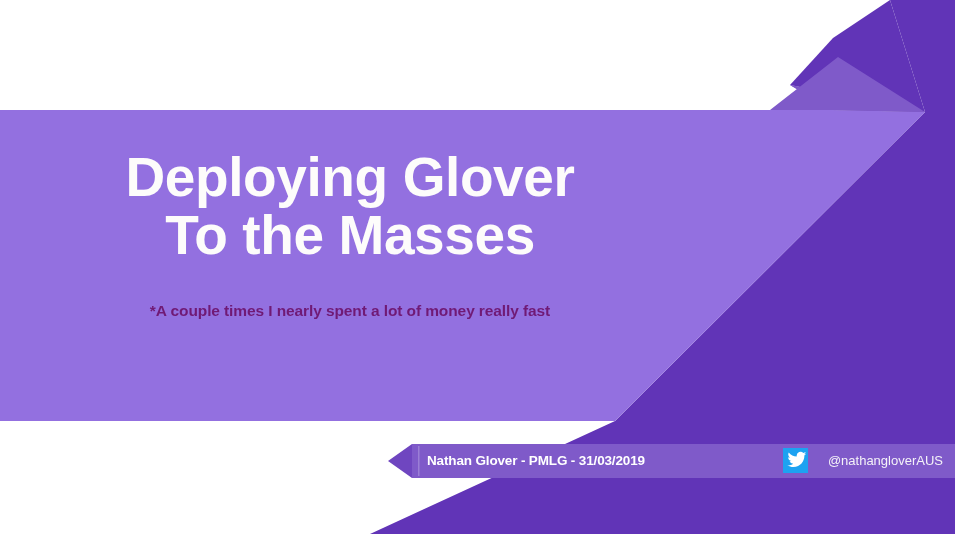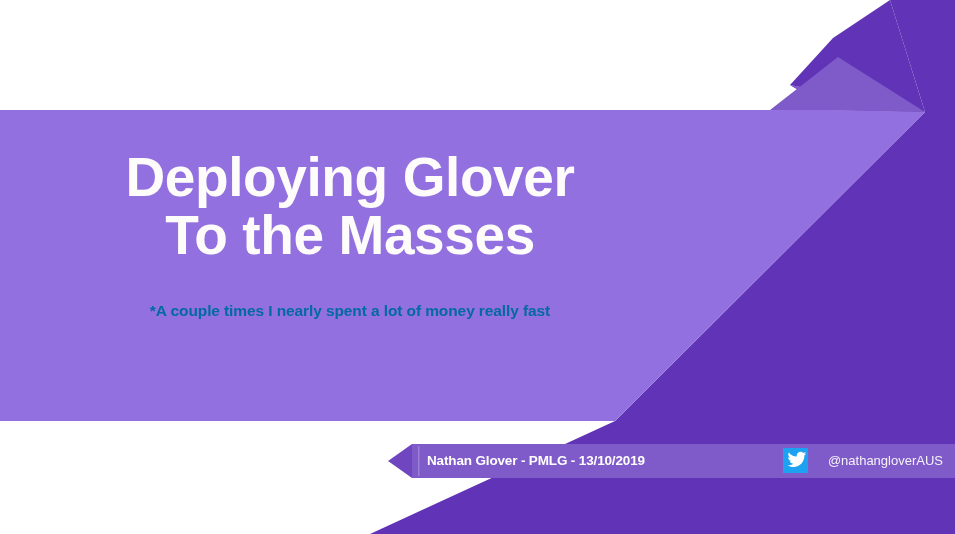--- a/index.html
+++ b/index.html
@@ -51,21 +51,21 @@
   #subtitle-block {
     position: absolute;
     left: 0;
     top: 302px;
     width: 700px;
     text-align: center;
     z-index: 5;
   }
   .slide-subtitle {
     margin: 0;
-    color: #0369a1;
+    color: #701a75;
     font-family: "Liberation Sans", sans-serif;
     font-size: 15.5px;
     font-weight: bold;
     letter-spacing: -0.1px;
   }
 
   
   #footer-bar {
     position: absolute;
     left: 388px;
@@ -143,21 +143,21 @@
     <p class="slide-subtitle">*A couple times I nearly spent a lot of money really fast</p>
   </div>
 
   <div id="footer-bar">
     <svg id="footer-bar-bg" viewBox="0 0 567 34" width="567" height="34">
       <polygon points="0,17 24,0 24,34" fill="#6f46c0"></polygon>
       <rect x="24" y="0" width="543" height="34" fill="#7f5ac9"></rect>
       <rect x="30" y="2" width="1.5" height="30" fill="#9b7fd6"></rect>
     </svg>
 
-    <div id="footer-presenter">Nathan Glover - PMLG - 13/10/2019</div>
+    <div id="footer-presenter">Nathan Glover - PMLG - 31/03/2019</div>
 
     <div id="footer-social">
       <span id="twitter-icon">
         <svg viewBox="0 0 24 24" width="25" height="25" aria-hidden="true">
           <path fill="#ffffff" d="M20.5 7.3c.01.16.01.32.01.48 0 4.9-3.73 10.55-10.55 10.55-2.1 0-4.05-.61-5.69-1.67.29.03.58.05.88.05 1.74 0 3.34-.59 4.61-1.59a3.71 3.71 0 0 1-3.46-2.57c.23.04.46.07.7.07.34 0 .67-.05.98-.13a3.71 3.71 0 0 1-2.97-3.64v-.05c.5.28 1.07.45 1.68.47a3.7 3.7 0 0 1-1.65-3.09c0-.68.18-1.32.5-1.87a10.53 10.53 0 0 0 7.64 3.88 4.18 4.18 0 0 1-.09-.85 3.71 3.71 0 0 1 6.41-2.53 7.3 7.3 0 0 0 2.35-.9 3.7 3.7 0 0 1-1.63 2.05 7.42 7.42 0 0 0 2.13-.58 7.96 7.96 0 0 1-1.85 1.92z"></path>
         </svg>
       </span>
       <span id="twitter-handle">@nathangloverAUS</span>
     </div>
   </div>

